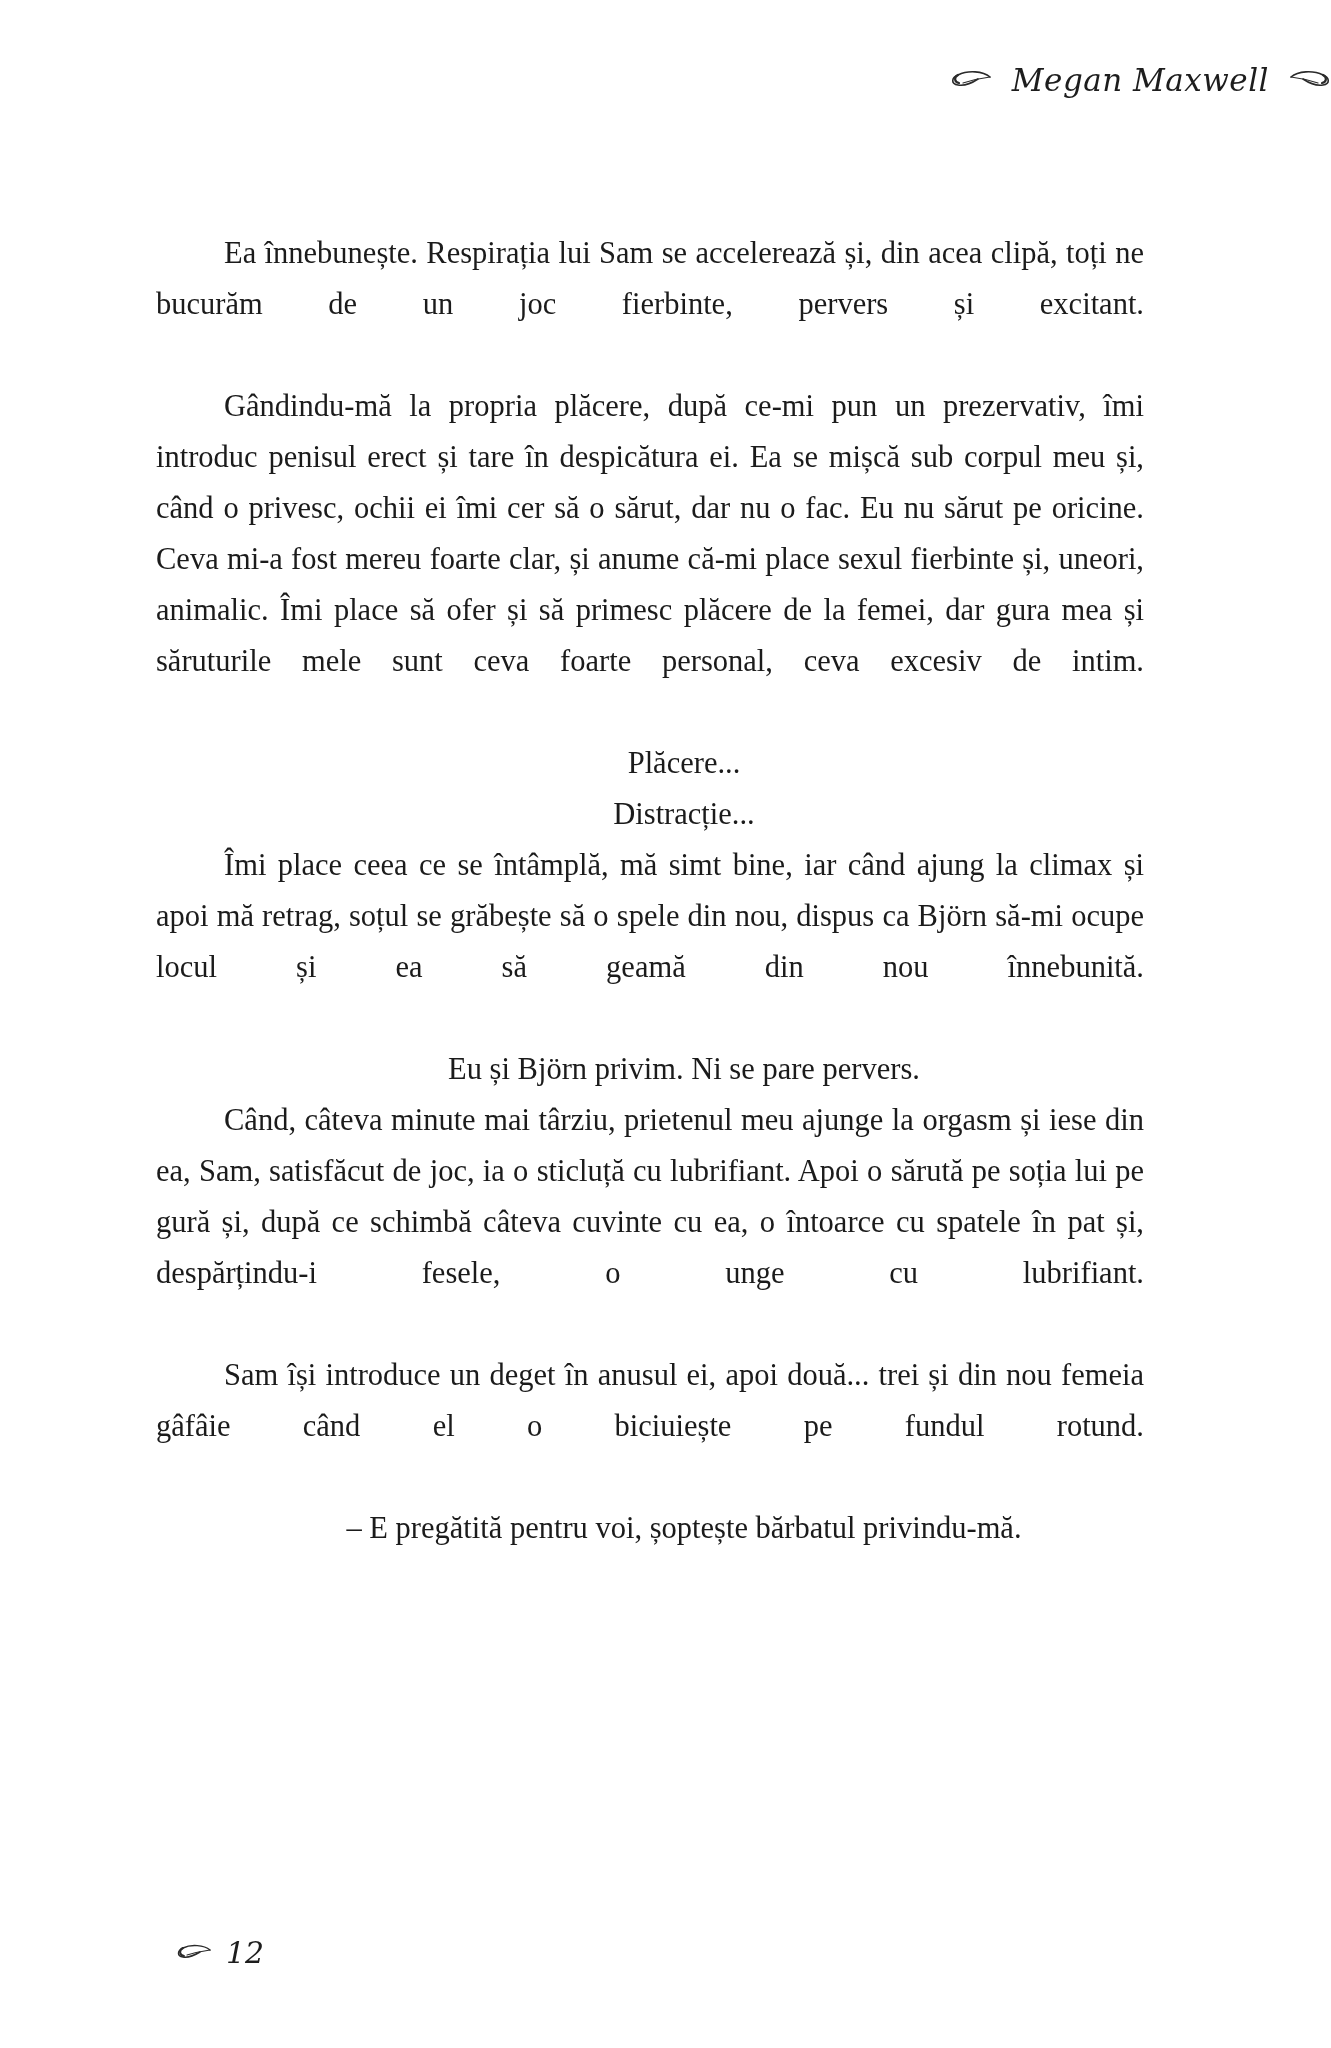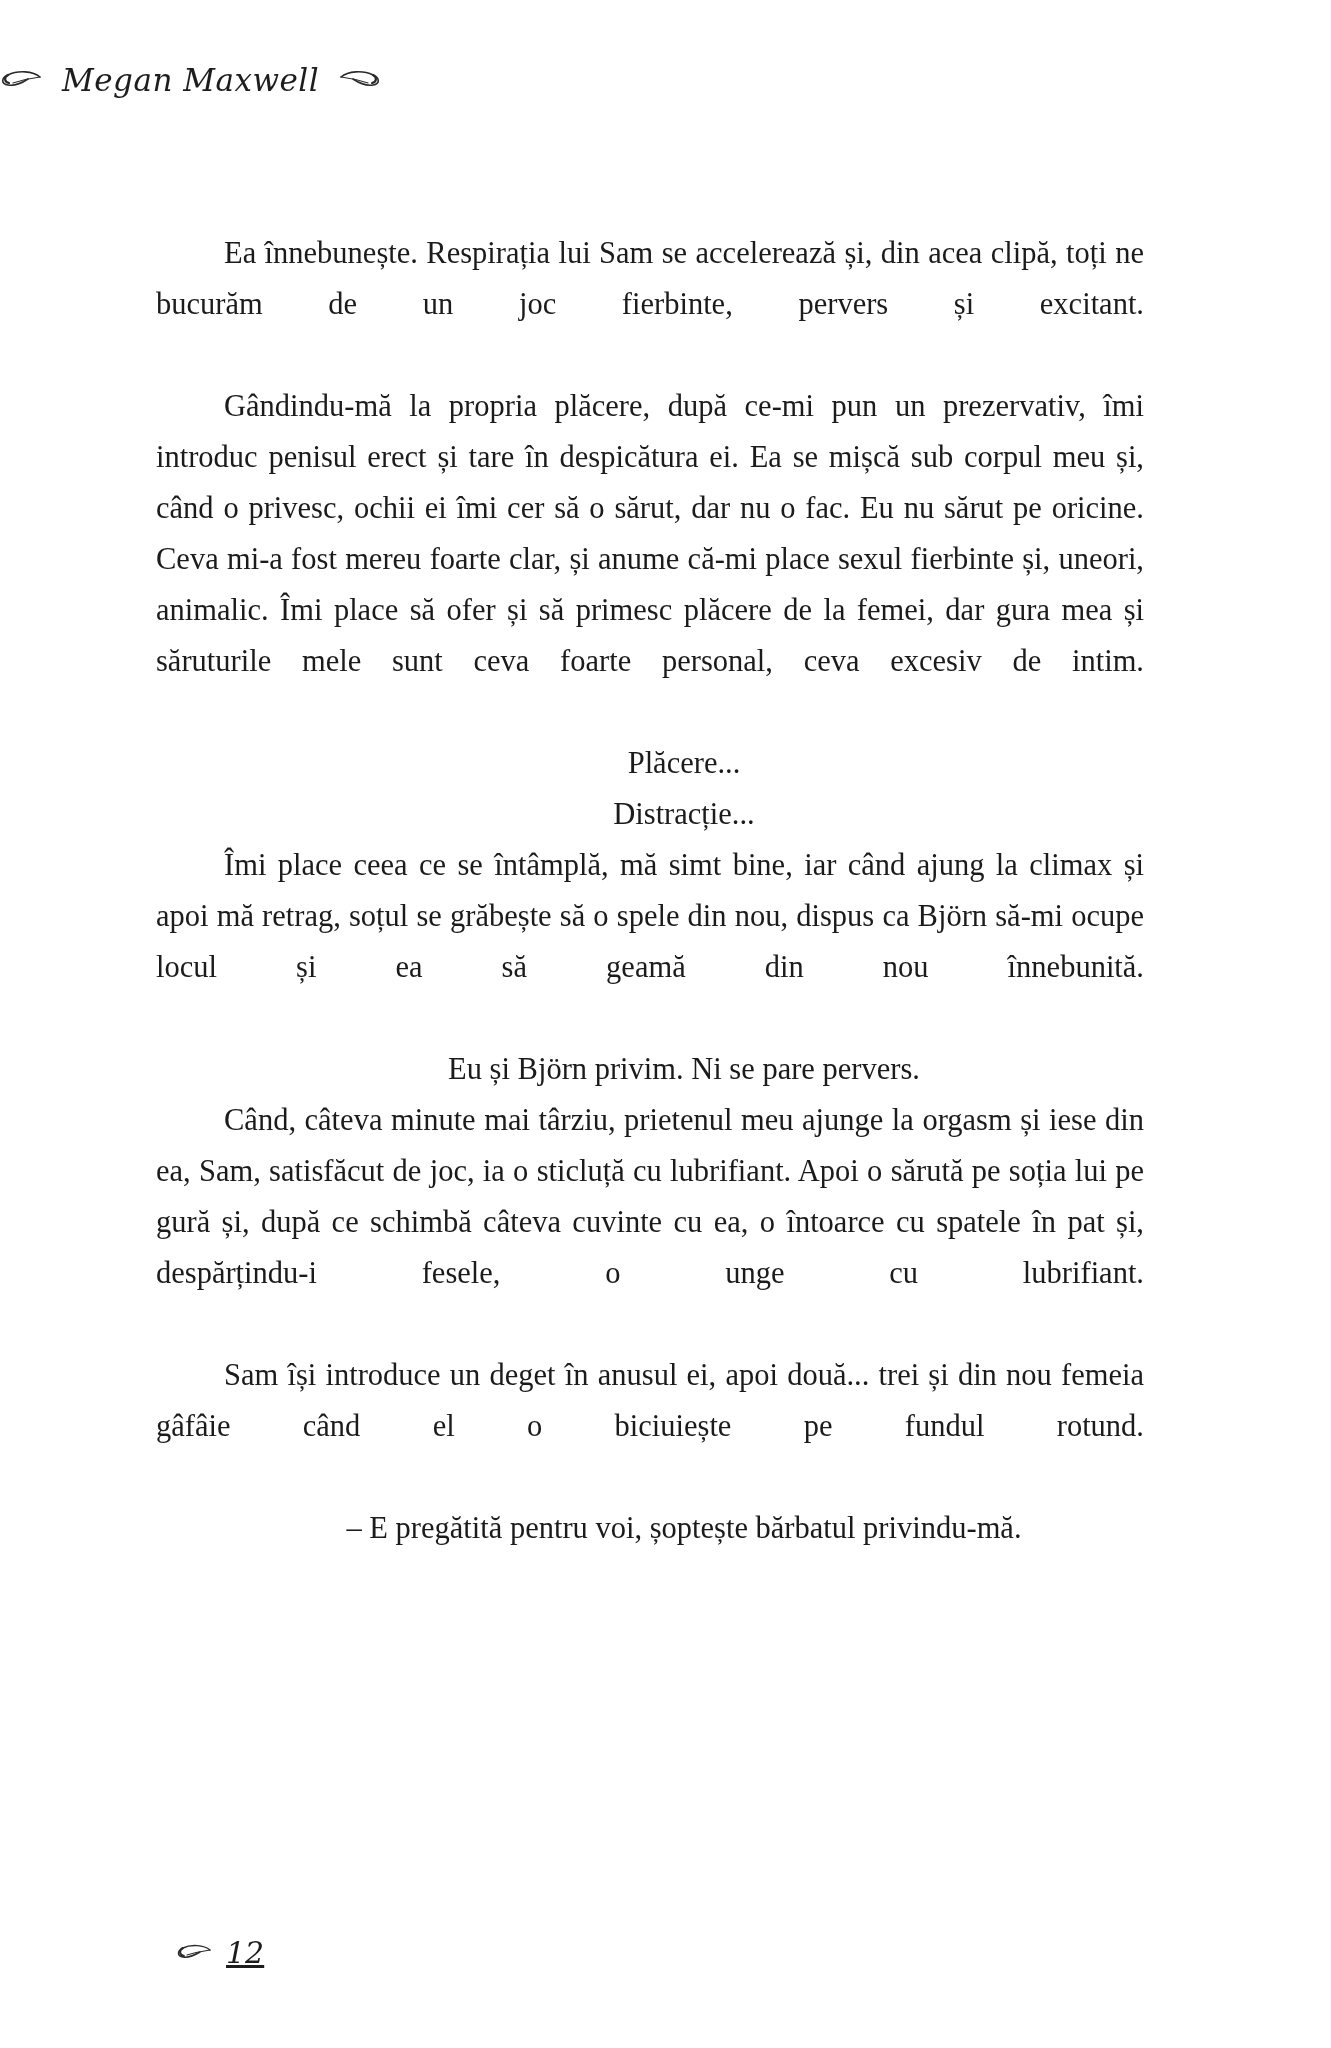--- a/index.html
+++ b/index.html
@@ -23,21 +23,21 @@
     box-sizing: border-box;
     background: #ffffff;
   }
 
   
   .running-head {
     position: absolute;
     top: 62px;
     left: 0;
     width: 1331px;
-    text-align: left;
+    text-align: right;
     white-space: nowrap;
   }
   .running-head .rh-name {
     font-family: "DejaVu Serif", "Liberation Serif", serif;
     font-style: italic;
     font-size: 31px;
     letter-spacing: 0.5px;
     color: #1d1d1d;
     vertical-align: middle;
   }
@@ -85,21 +85,20 @@
     bottom: 78px;
     display: flex;
     align-items: center;
     gap: 14px;
   }
   .folio-num {
     font-family: "DejaVu Serif", "Liberation Serif", serif;
     font-style: italic;
     font-size: 30px;
     color: #1d1d1d;
-    text-decoration: underline;
   }
 </style>
 </head>
 <body>
 
 <div class="page">
 
   <div class="running-head">
     <span class="swirl swirl-left">
       <svg width="42" height="20" viewBox="0 0 42 20" aria-hidden="true">

